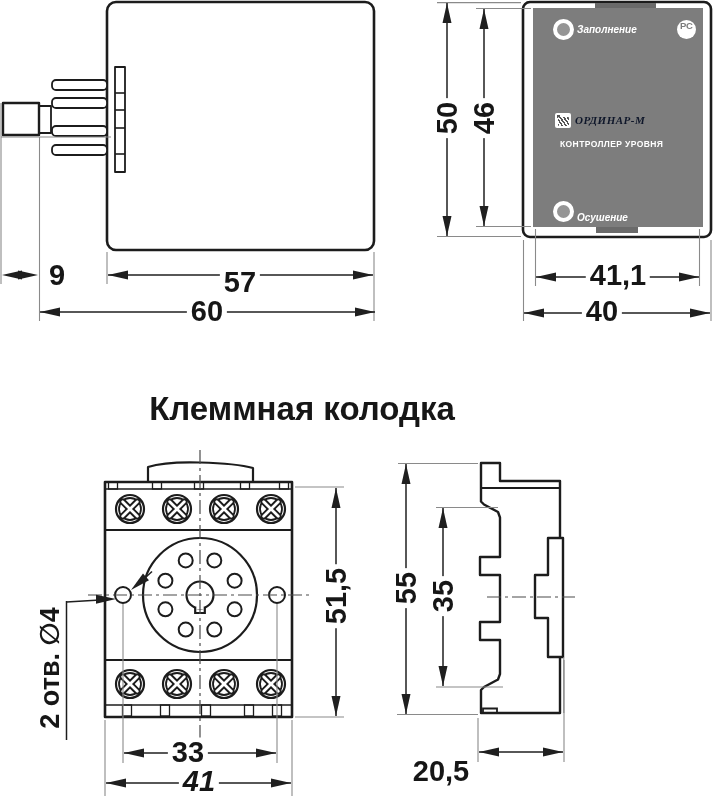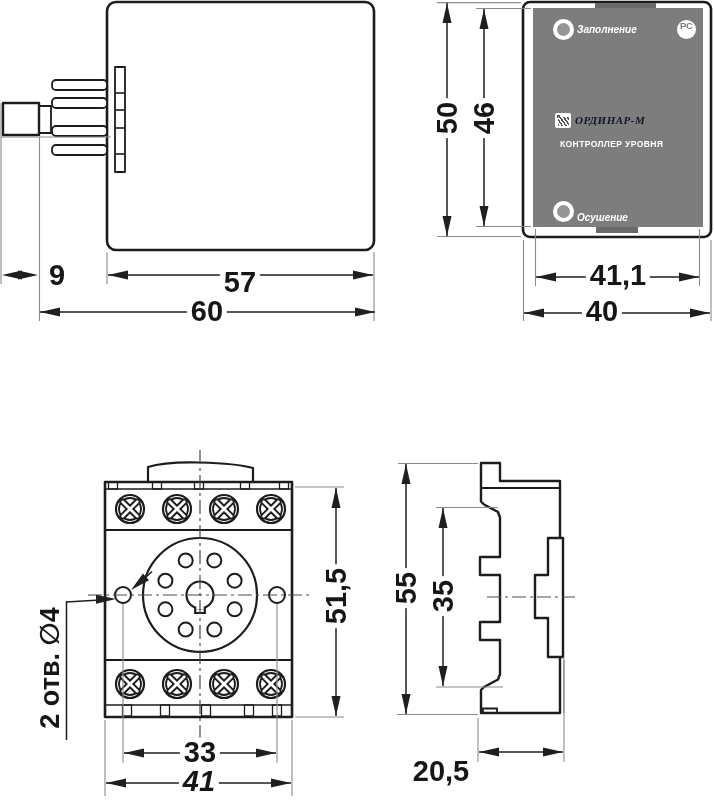--- a/index.html
+++ b/index.html
@@ -270,23 +270,24 @@
 
   <div class="dim-label" style="left:57px;top:275px;">9</div>
   <div class="dim-label" style="left:240px;top:274px;margin-top:8px;">57</div>
   <div class="dim-label" style="left:207px;top:311px;">60</div>
 
   <div class="dim-label vert" style="left:447px;top:118px;">50</div>
   <div class="dim-label vert" style="left:484px;top:118px;">46</div>
   <div class="dim-label" style="left:618px;top:275px;">41,1</div>
   <div class="dim-label" style="left:602px;top:311px;">40</div>
 
+  <div class="page-title" style="left:302px;top:409px;">Клеммная колодка</div>
 
   <div class="dim-label vert" style="left:336px;top:596px;">51,5</div>
-  <div class="dim-label" style="left:200px;top:752px;">33</div>
+  <div class="dim-label" style="left:188px;top:752px;">33</div>
   <div class="dim-label" style="left:199px;top:781px;font-style:italic;">41</div>
   <div class="note-label" style="left:50px;top:668px;">2 отв. ∅4</div>
 
   <div class="dim-label vert" style="left:406px;top:588px;">55</div>
   <div class="dim-label vert" style="left:443px;top:596px;">35</div>
   <div class="dim-label" style="left:441px;top:751px;margin-top:20px;">20,5</div>
 
 </div>
 
 </body></html>

